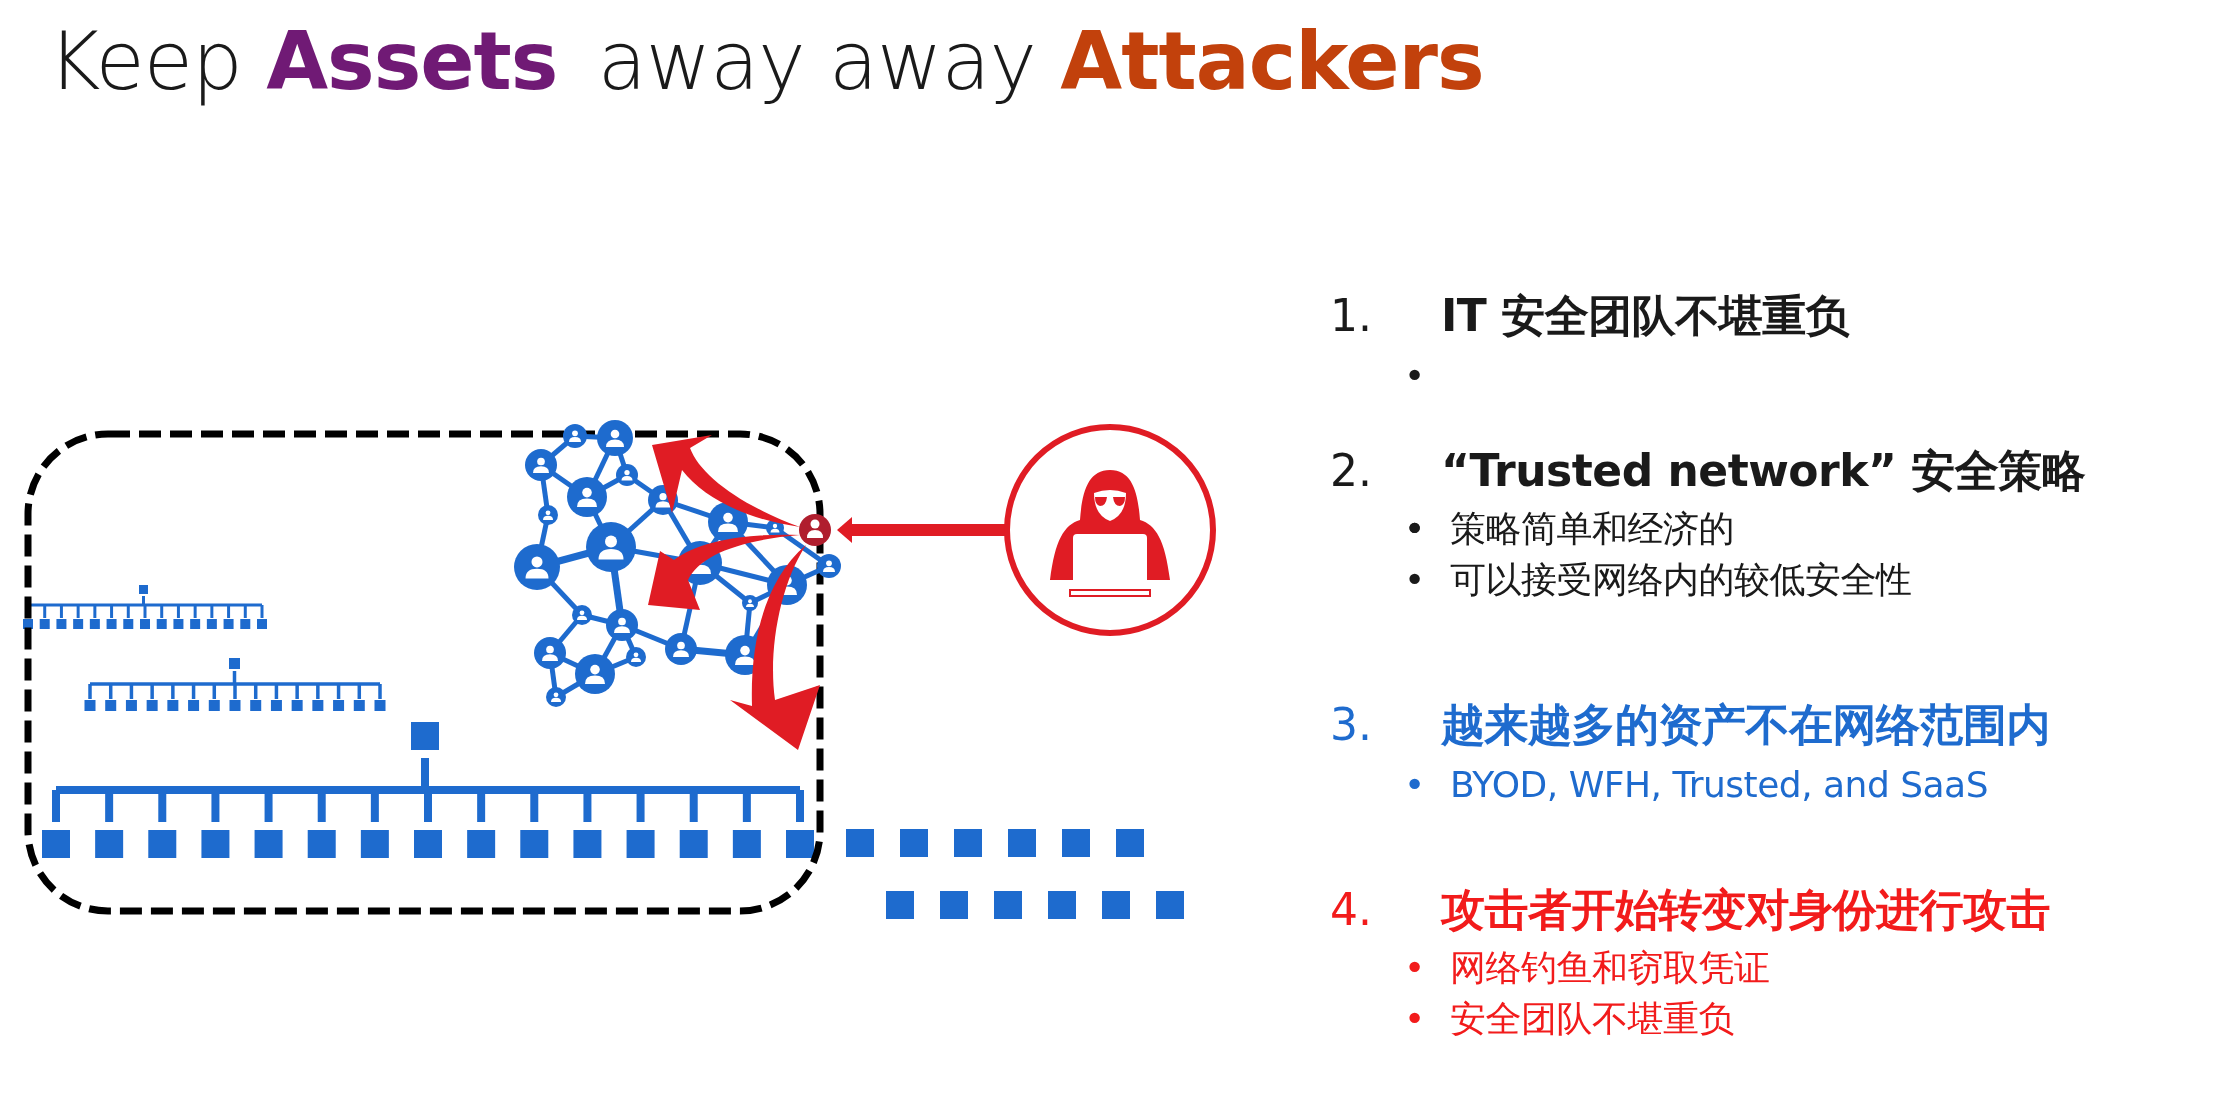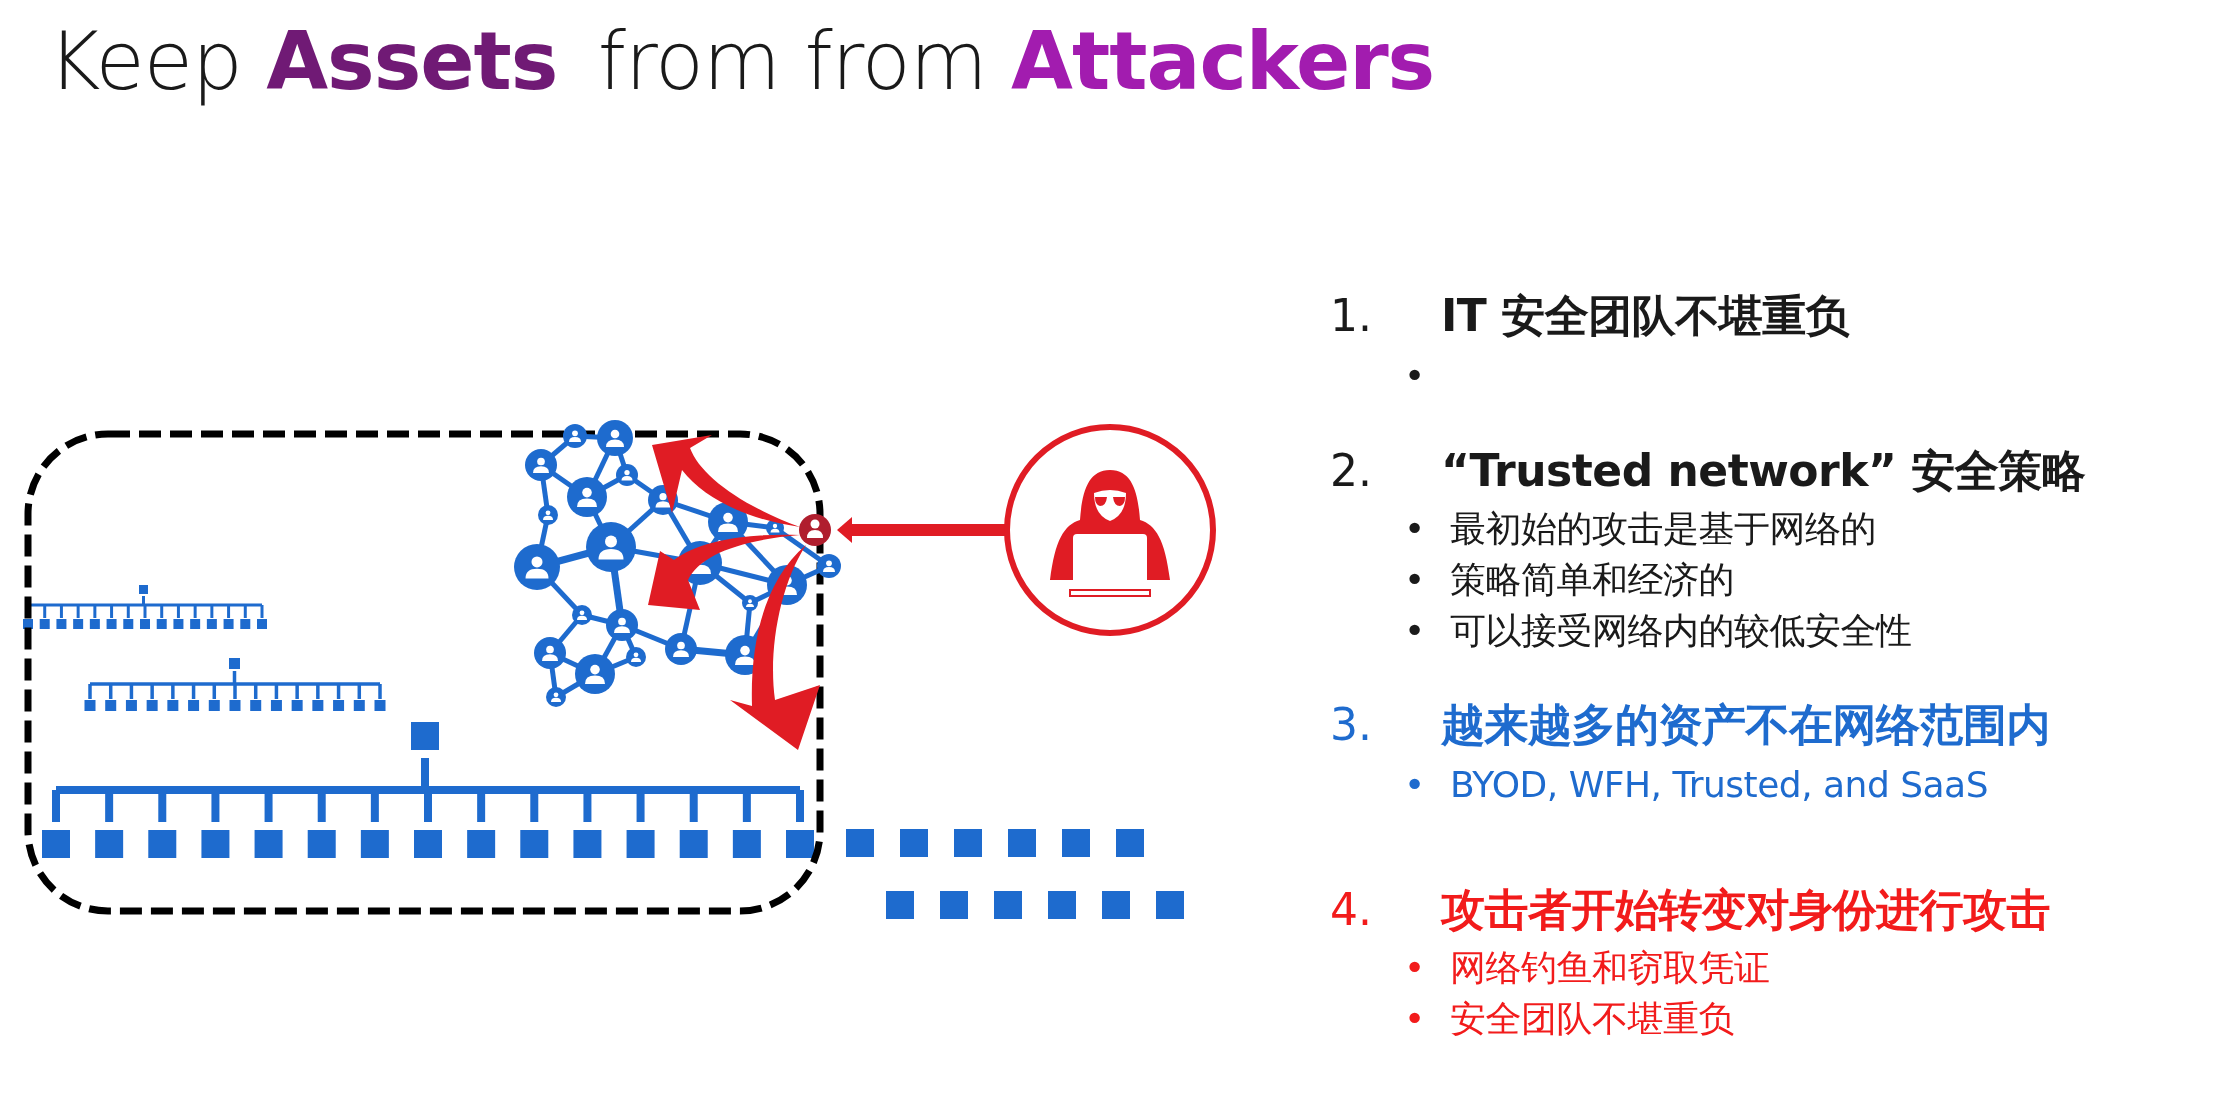--- a/index.html
+++ b/index.html
@@ -2,21 +2,21 @@
 <html><head>
 <meta charset="utf-8">
 <style>
   html, body { margin: 0; padding: 0; background: #ffffff; }
   body { width: 2223px; height: 1115px; position: relative; overflow: hidden;
          font-family: "DejaVu Sans", "Liberation Sans", sans-serif; color: #1a1a1a; }
   .title { position: absolute; left: 32px; top: 14px; font-size: 80px; line-height: 96px;
            white-space: nowrap; letter-spacing: -1px; font-family: "DejaVu Sans", sans-serif; }
   .title .light { font-weight: 300; color: #1a1a1a; margin-left: 16px; }
   .title .assets { font-weight: bold; color: #701a75; text-align: right; }
-  .title .attackers { font-weight: bold; color: #a21caf; margin-top: 44px; }
+  .title .attackers { font-weight: bold; color: #c2410c; margin-top: 44px; }
   #diagram { position: absolute; left: 0; top: 0; }
   .list { position: absolute; left: 1330px; top: 0; width: 890px; }
   .item { position: absolute; left: 0; white-space: nowrap; }
   .item .num { position: absolute; left: 0; top: 0; font-size: 44px; line-height: 56px; }
   .item .head { position: absolute; left: 74px; top: 0; font-size: 44px; line-height: 56px; font-weight: bold; letter-spacing: -0.5px; }
   .item .head .en { font-weight: 600; margin-left: 37px; }
   .item ul { position: absolute; left: 72px; margin: 0; padding: 0; list-style: none; }
   .item li { position: relative; font-size: 36px; line-height: 51px; padding-left: 48px; white-space: nowrap; letter-spacing: -0.5px; }
   .item li .dot { position: absolute; left: 2px; top: 0; }
   .dark { color: #1a1a1a; }
@@ -24,21 +24,21 @@
   .red  { color: #f21b1b; }
   .item1 { top: 288px; } .item1 ul { top: 62px; }
   .item2 { top: 443px; } .item2 ul { top: 60px; }
   .item3 { top: 697px; } .item3 ul { top: 62px; }
   .item4 { top: 882px; } .item4 ul { top: 60px; }
 </style>
 </head>
 <body>
 
 <div class="title">
-  <span class="light">Keep </span><span class="assets">Assets</span><span class="light"> from from </span><span class="attackers">Attackers</span>
+  <span class="light">Keep </span><span class="assets">Assets</span><span class="light"> away away </span><span class="attackers">Attackers</span>
 </div>
 
 <svg id="diagram" width="1300" height="1115" viewBox="0 0 1300 1115">
   <g id="trees">
       <g>
         <rect x="139" y="585" width="9" height="9" fill="#1e6bce"></rect>
         <line x1="143.5" y1="596" x2="143.5" y2="605" stroke="#1e6bce" stroke-width="3"></line>
         <line x1="28" y1="605" x2="262" y2="605" stroke="#1e6bce" stroke-width="3"></line>
         <line x1="28" y1="605" x2="28" y2="618" stroke="#1e6bce" stroke-width="3"></line>
         <rect x="23" y="619" width="10" height="10" fill="#1e6bce"></rect>
@@ -342,21 +342,21 @@
     <span class="num">1.</span>
     <span class="head"><span class="en">IT </span><span>安全团队不堪重负</span></span>
     <ul>
       <li><span class="dot">•</span></li>
     </ul>
   </div>
   <div class="item item2 dark">
     <span class="num">2.</span>
     <span class="head"><span class="en">“Trusted network” </span><span>安全策略</span></span>
     <ul>
-      <li><span class="dot">•</span><span>最初始的攻击是基于网络的</span></li>
+      <li><span class="dot">•</span></li>
       <li><span class="dot">•</span><span>策略简单和经济的</span></li>
       <li><span class="dot">•</span><span>可以接受网络内的较低安全性</span></li>
     </ul>
   </div>
   <div class="item item3 blue">
     <span class="num">3.</span>
     <span class="head"><span class="en"></span><span>越来越多的资产不在网络范围内</span></span>
     <ul>
       <li><span class="dot">•</span><span>BYOD, WFH, Trusted, and SaaS</span></li>
     </ul>

